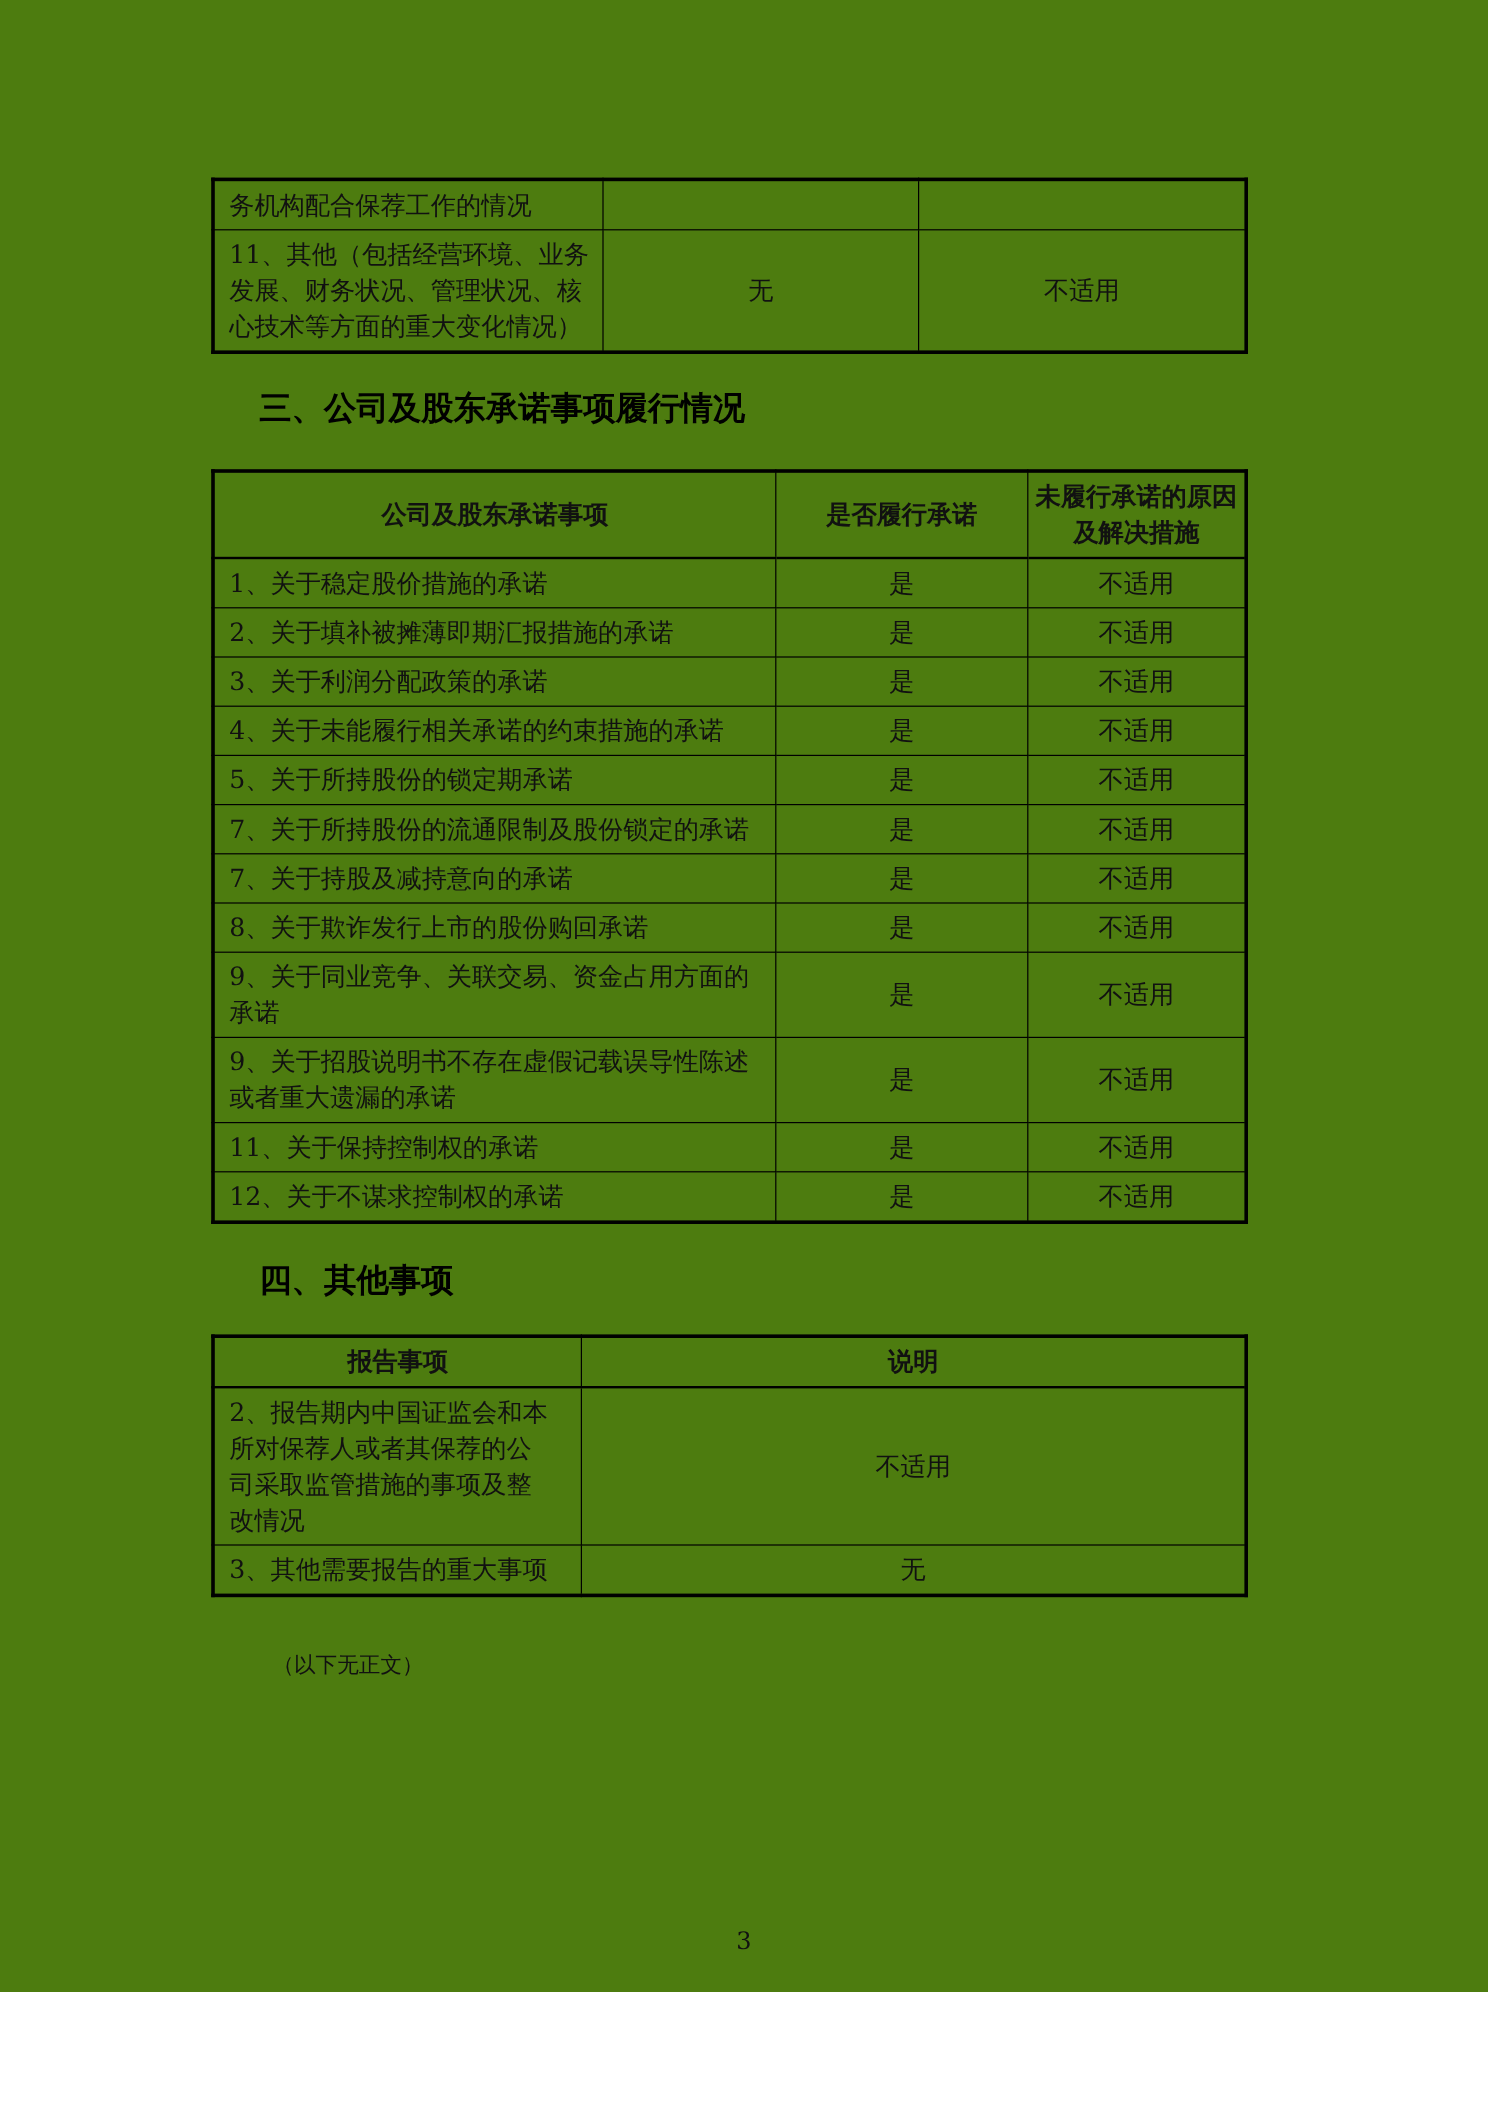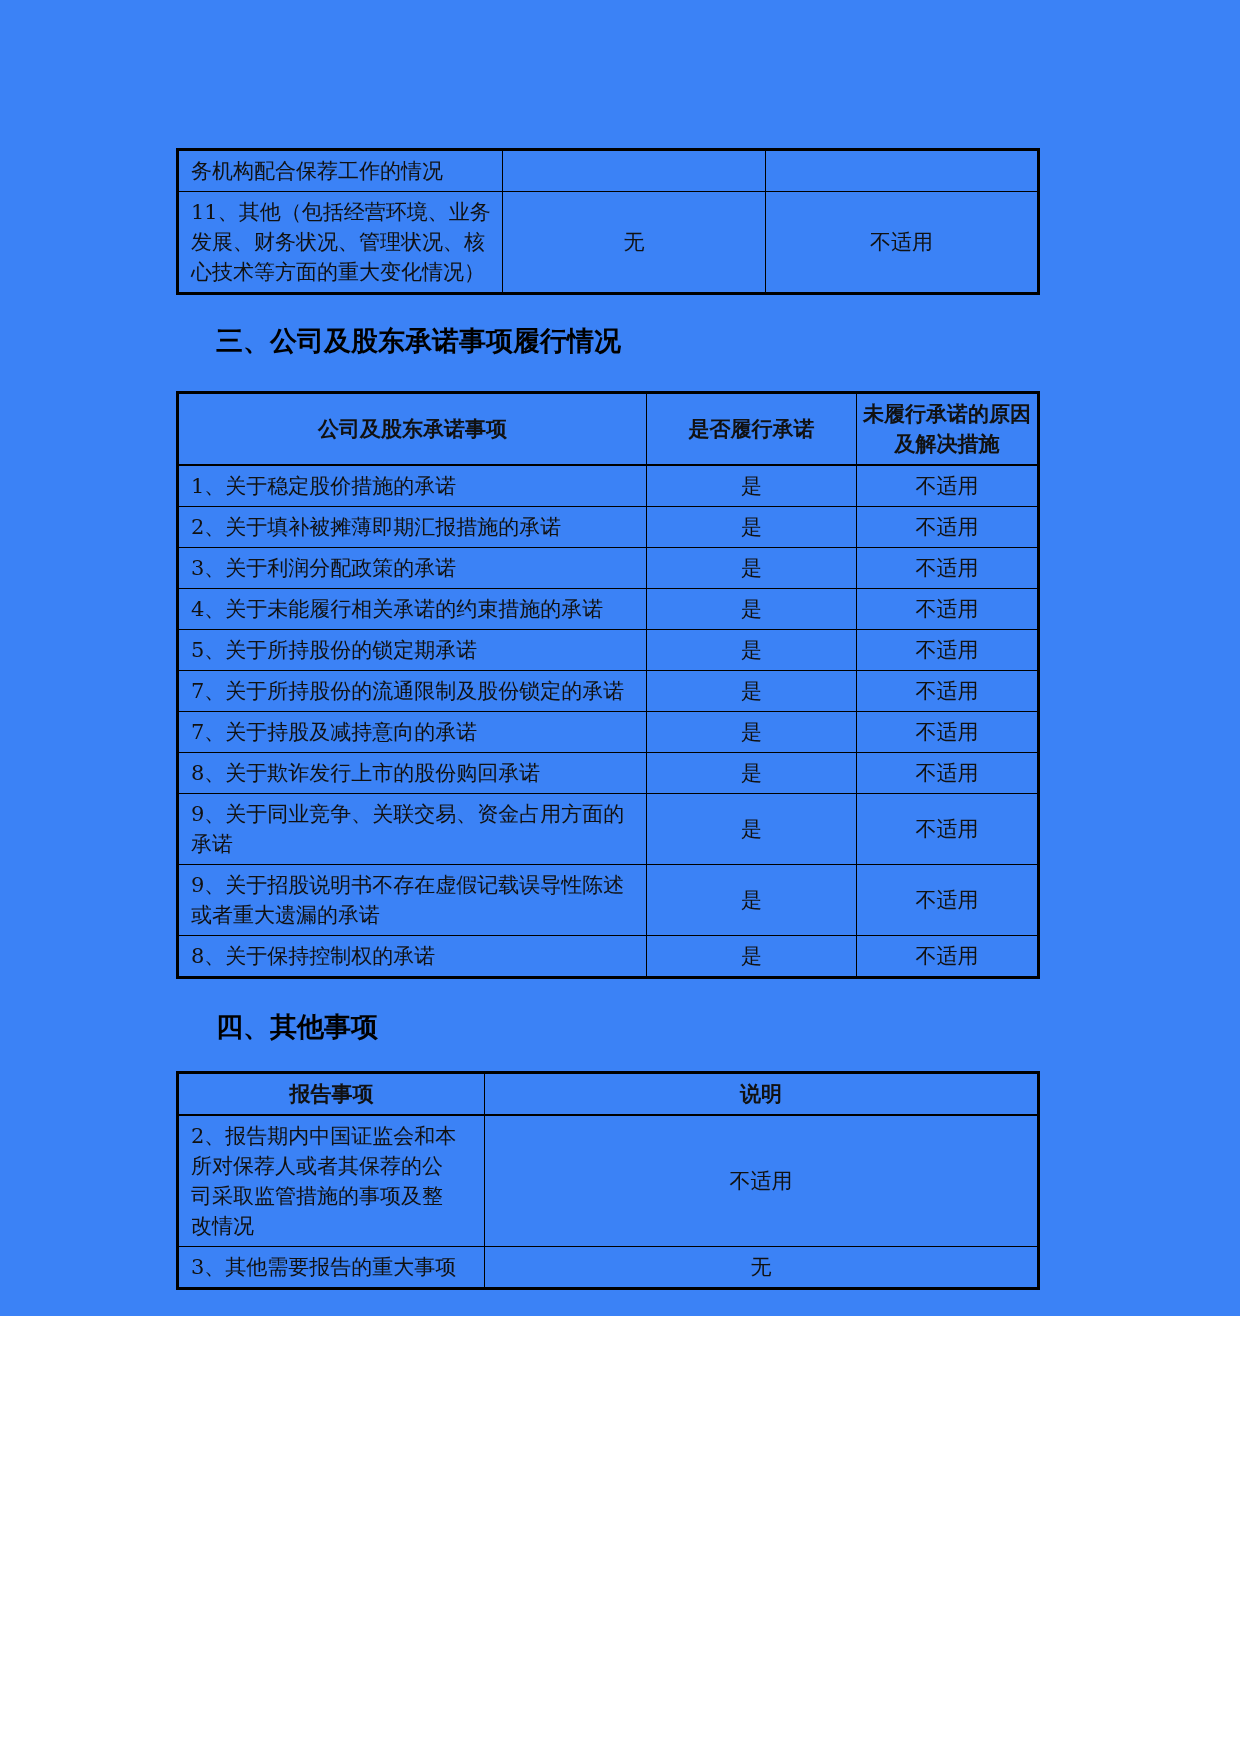--- a/index.html
+++ b/index.html
@@ -1,20 +1,20 @@
 <!DOCTYPE html>
 <html><head>
 <meta charset="utf-8">
 <style>
   html,body{margin:0;padding:0;background:#ffffff;}
   .page{
     position:relative;
     width:1240px;
-    height:1316px;
-    background:#3b82f6;
+    height:1660px;
+    background:#4d7c0f;
     color:#111;
     font-family:"DejaVu Serif","Liberation Serif",serif;
     font-size:21px;
     overflow:hidden;
   }
   .content{
     position:absolute;
     left:176px;
     top:0;
     width:861px;
@@ -160,21 +160,26 @@
           <td class="item">9、关于同业竞争、关联交易、资金占用方面的承诺</td>
           <td class="center">是</td>
           <td class="center">不适用</td>
         </tr>
         <tr>
           <td class="item">9、关于招股说明书不存在虚假记载误导性陈述或者重大遗漏的承诺</td>
           <td class="center">是</td>
           <td class="center">不适用</td>
         </tr>
         <tr>
-          <td class="item">8、关于保持控制权的承诺</td>
+          <td class="item">11、关于保持控制权的承诺</td>
+          <td class="center">是</td>
+          <td class="center">不适用</td>
+        </tr>
+        <tr>
+          <td class="item">12、关于不谋求控制权的承诺</td>
           <td class="center">是</td>
           <td class="center">不适用</td>
         </tr>
       </tbody>
     </table>
 
     <h2 class="h-sec4">四、其他事项</h2>
 
     <table class="t3">
       <colgroup>

